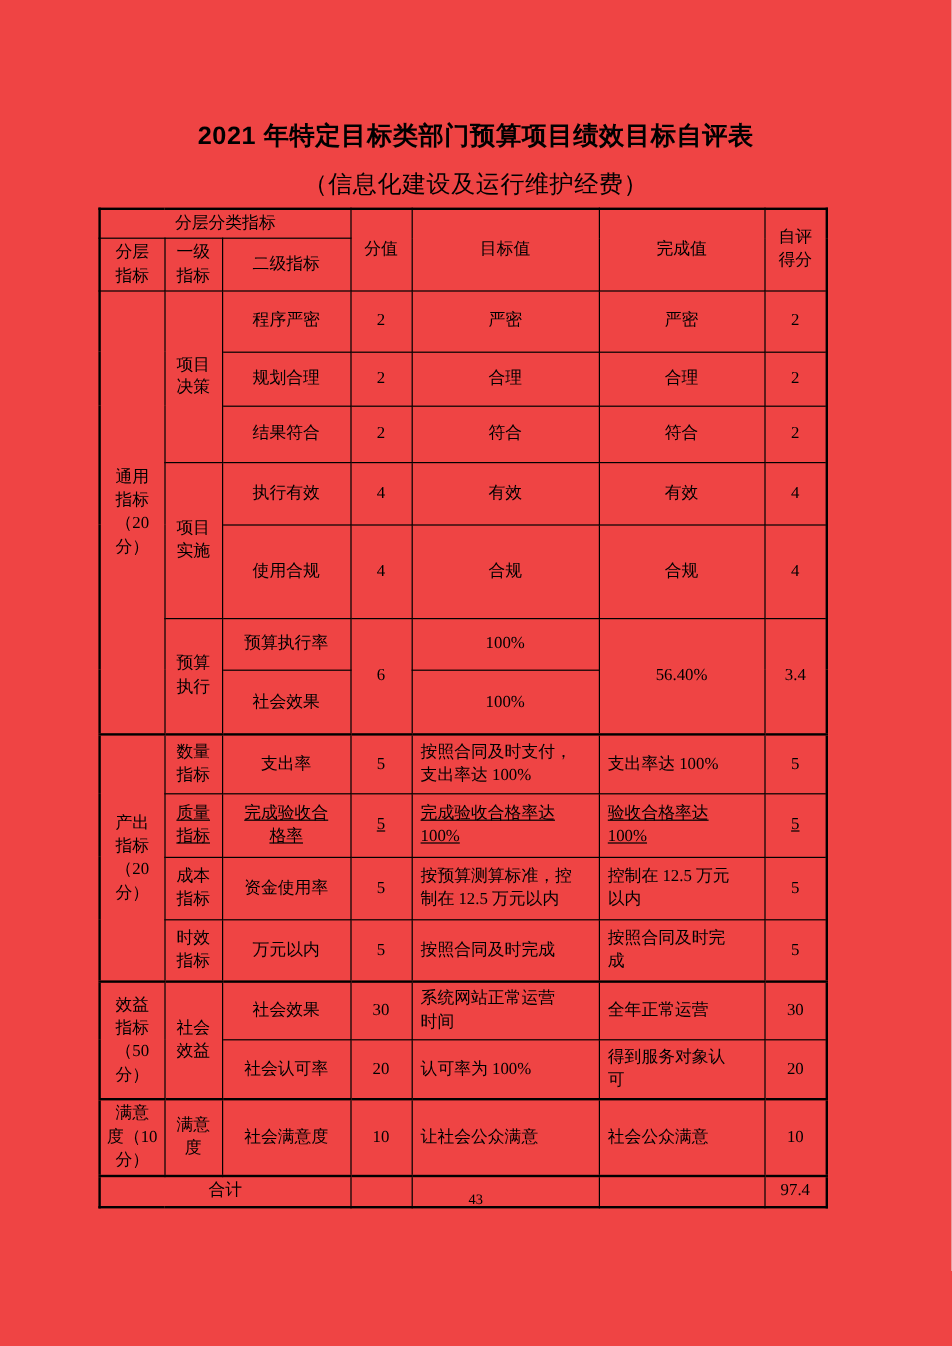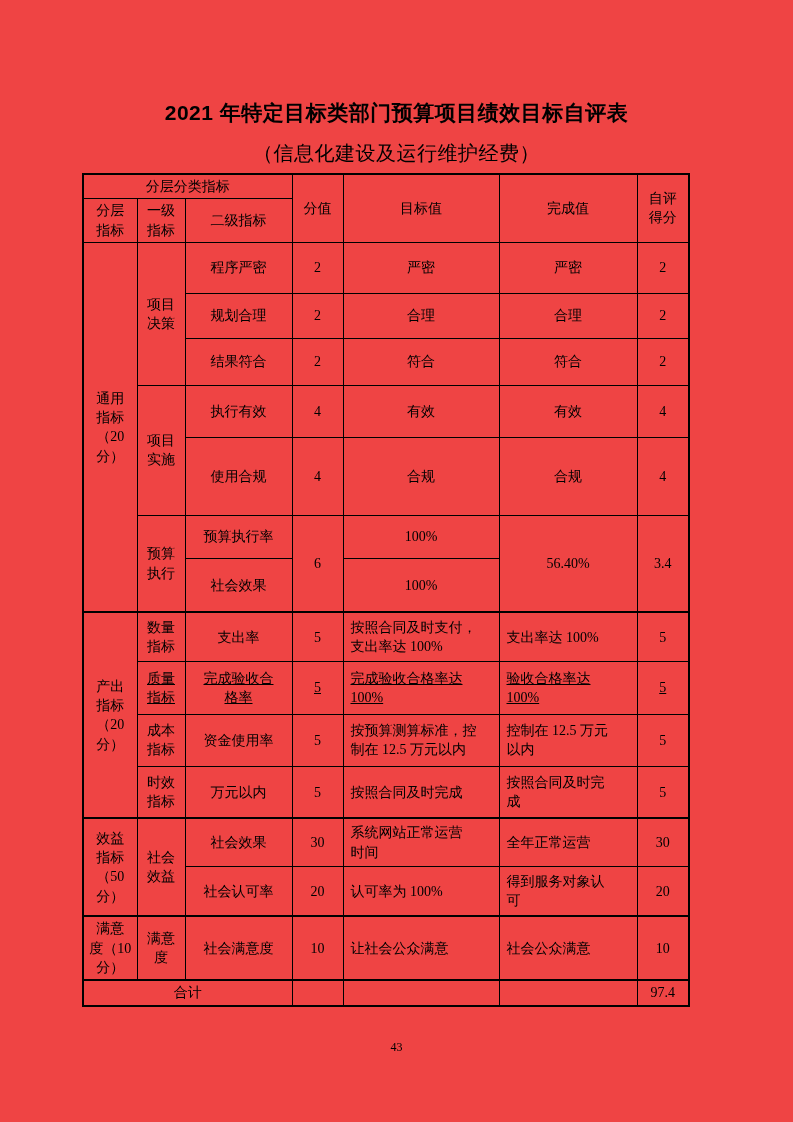--- a/index.html
+++ b/index.html
@@ -60,21 +60,21 @@
   tr.r8  { height:54px; }
   tr.r9  { height:49px; }
   tr.r10 { height:53px;text-decoration:underline; }
   tr.r11 { height:52px; }
   tr.r12 { height:52px;margin-left:48px; }
   tr.r13 { height:48px; }
   tr.r14 { height:50px; }
   tr.r15 { height:50px;border-radius:28px; }
   tr.r16 { height:17px; }
   .page-number {
-    position:absolute; top:1040px; left:0; width:100%;
+    position:absolute; top:992px; left:0; width:100%;
     text-align:center;
     font-size:12px;
   }
 </style>
 </head>
 <body>
 
 <div class="page">
 
   <div class="doc-title">2021 年特定目标类部门预算项目绩效目标自评表</div>

